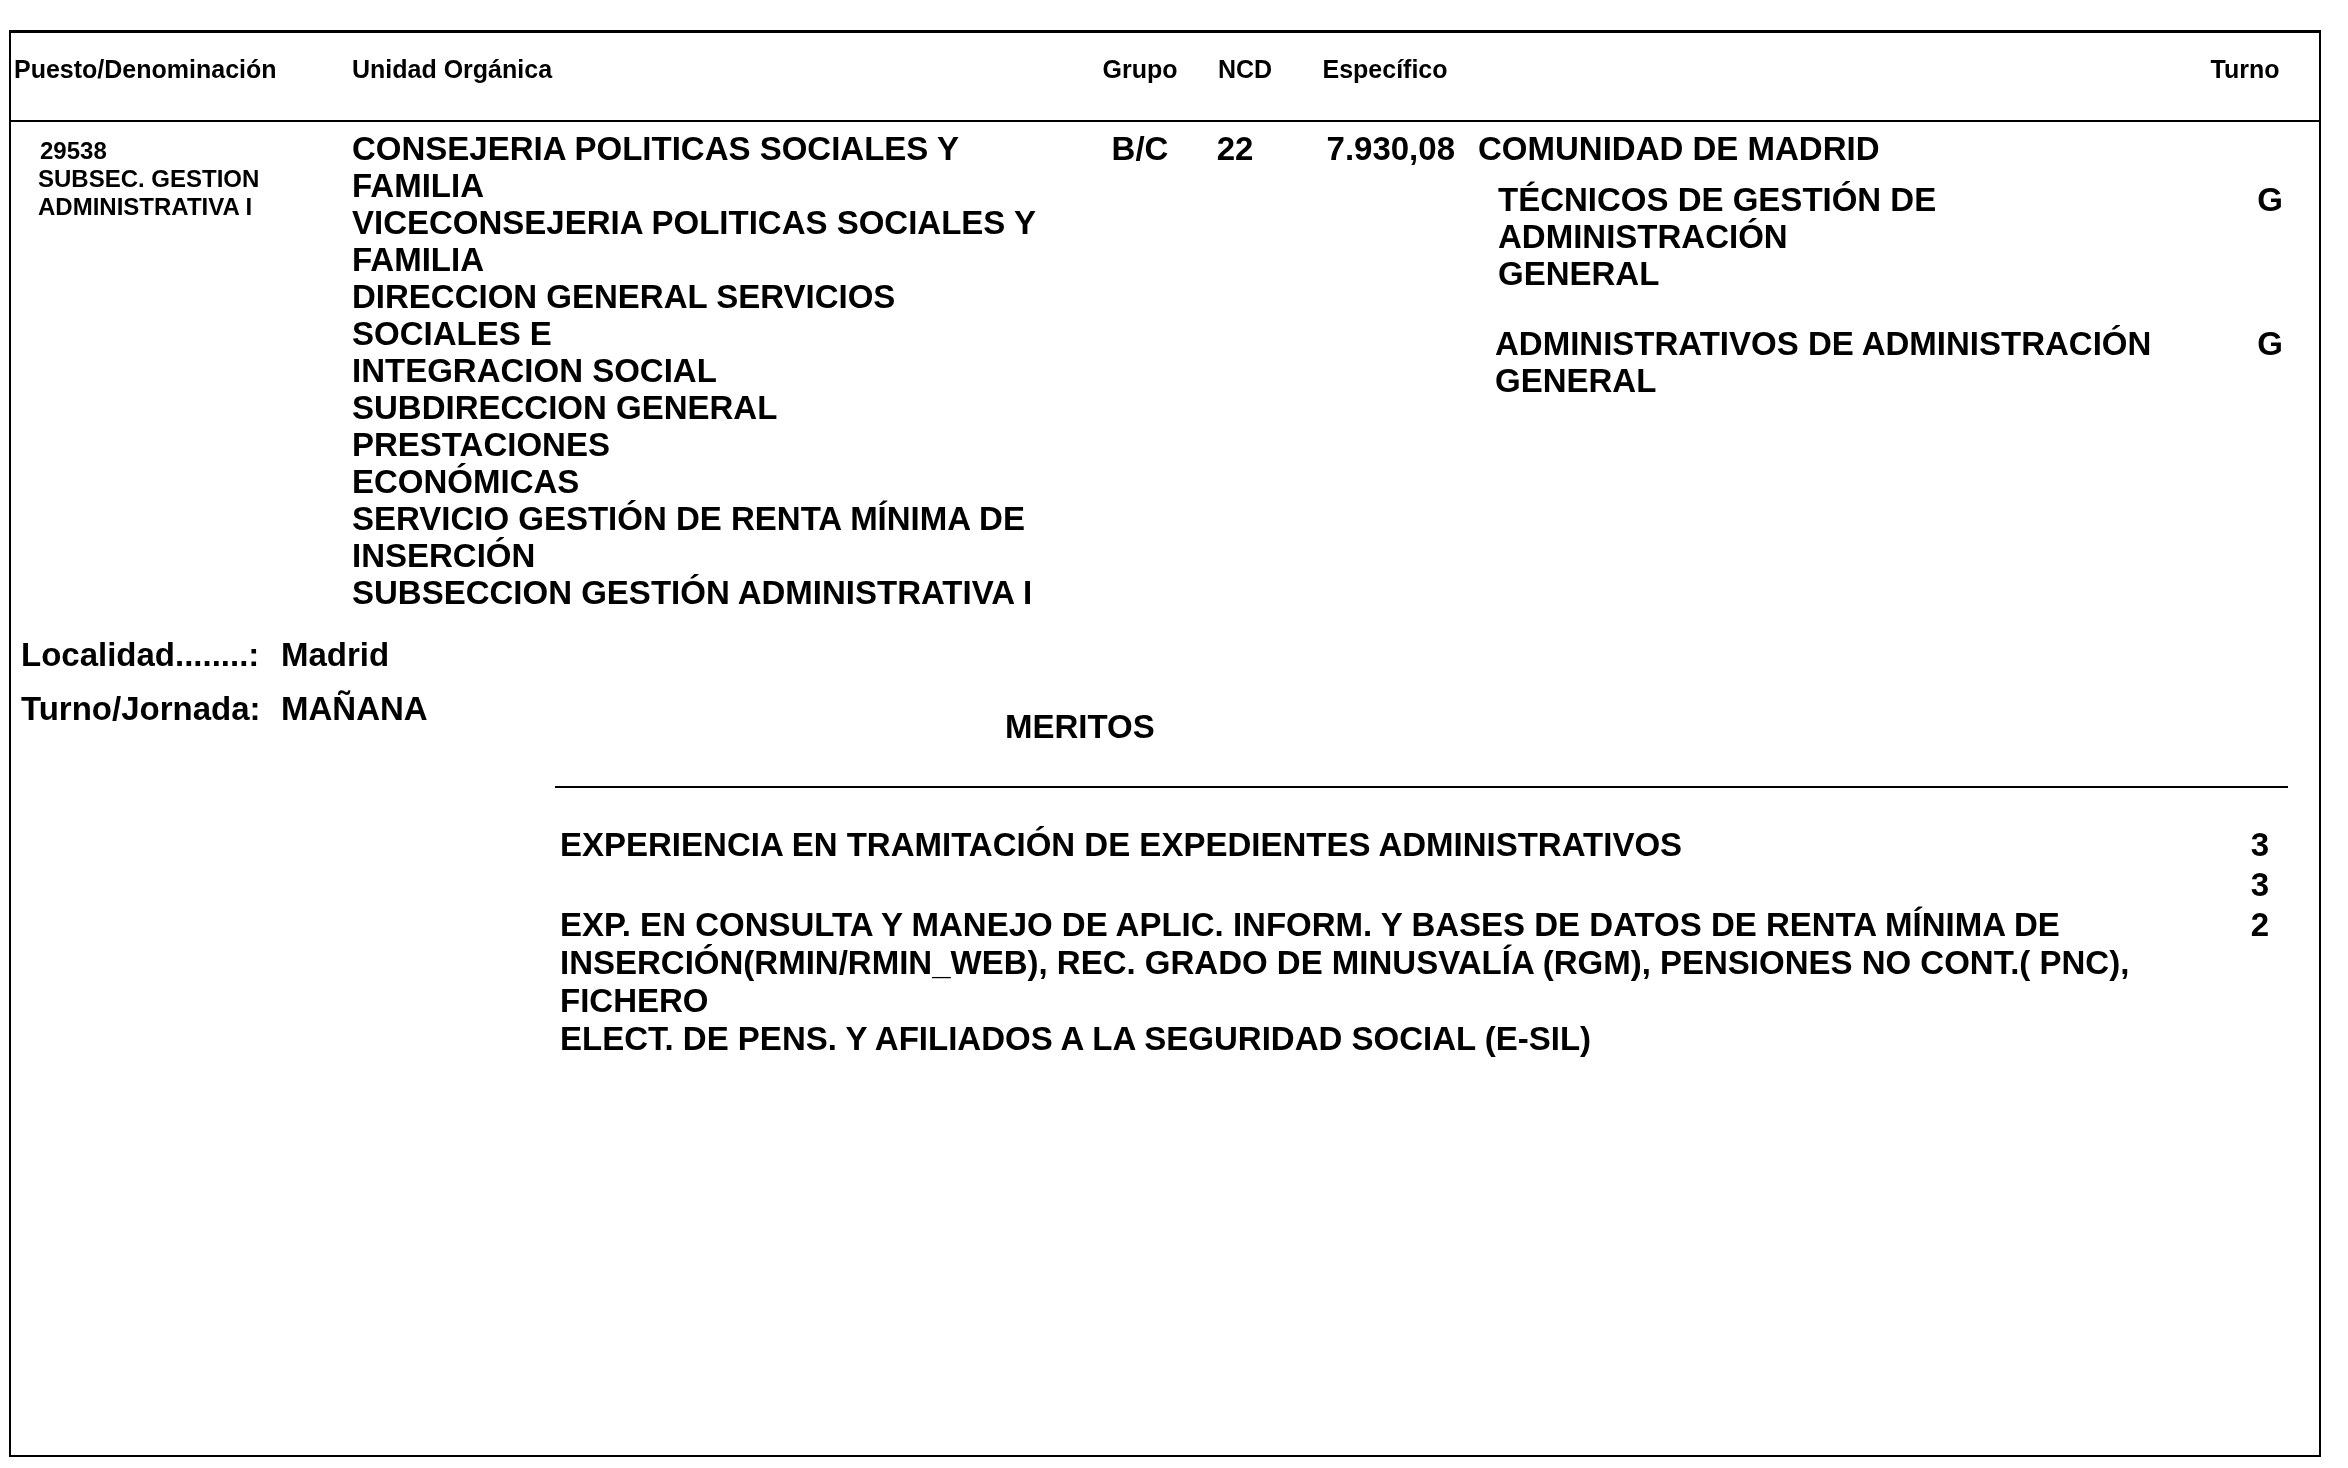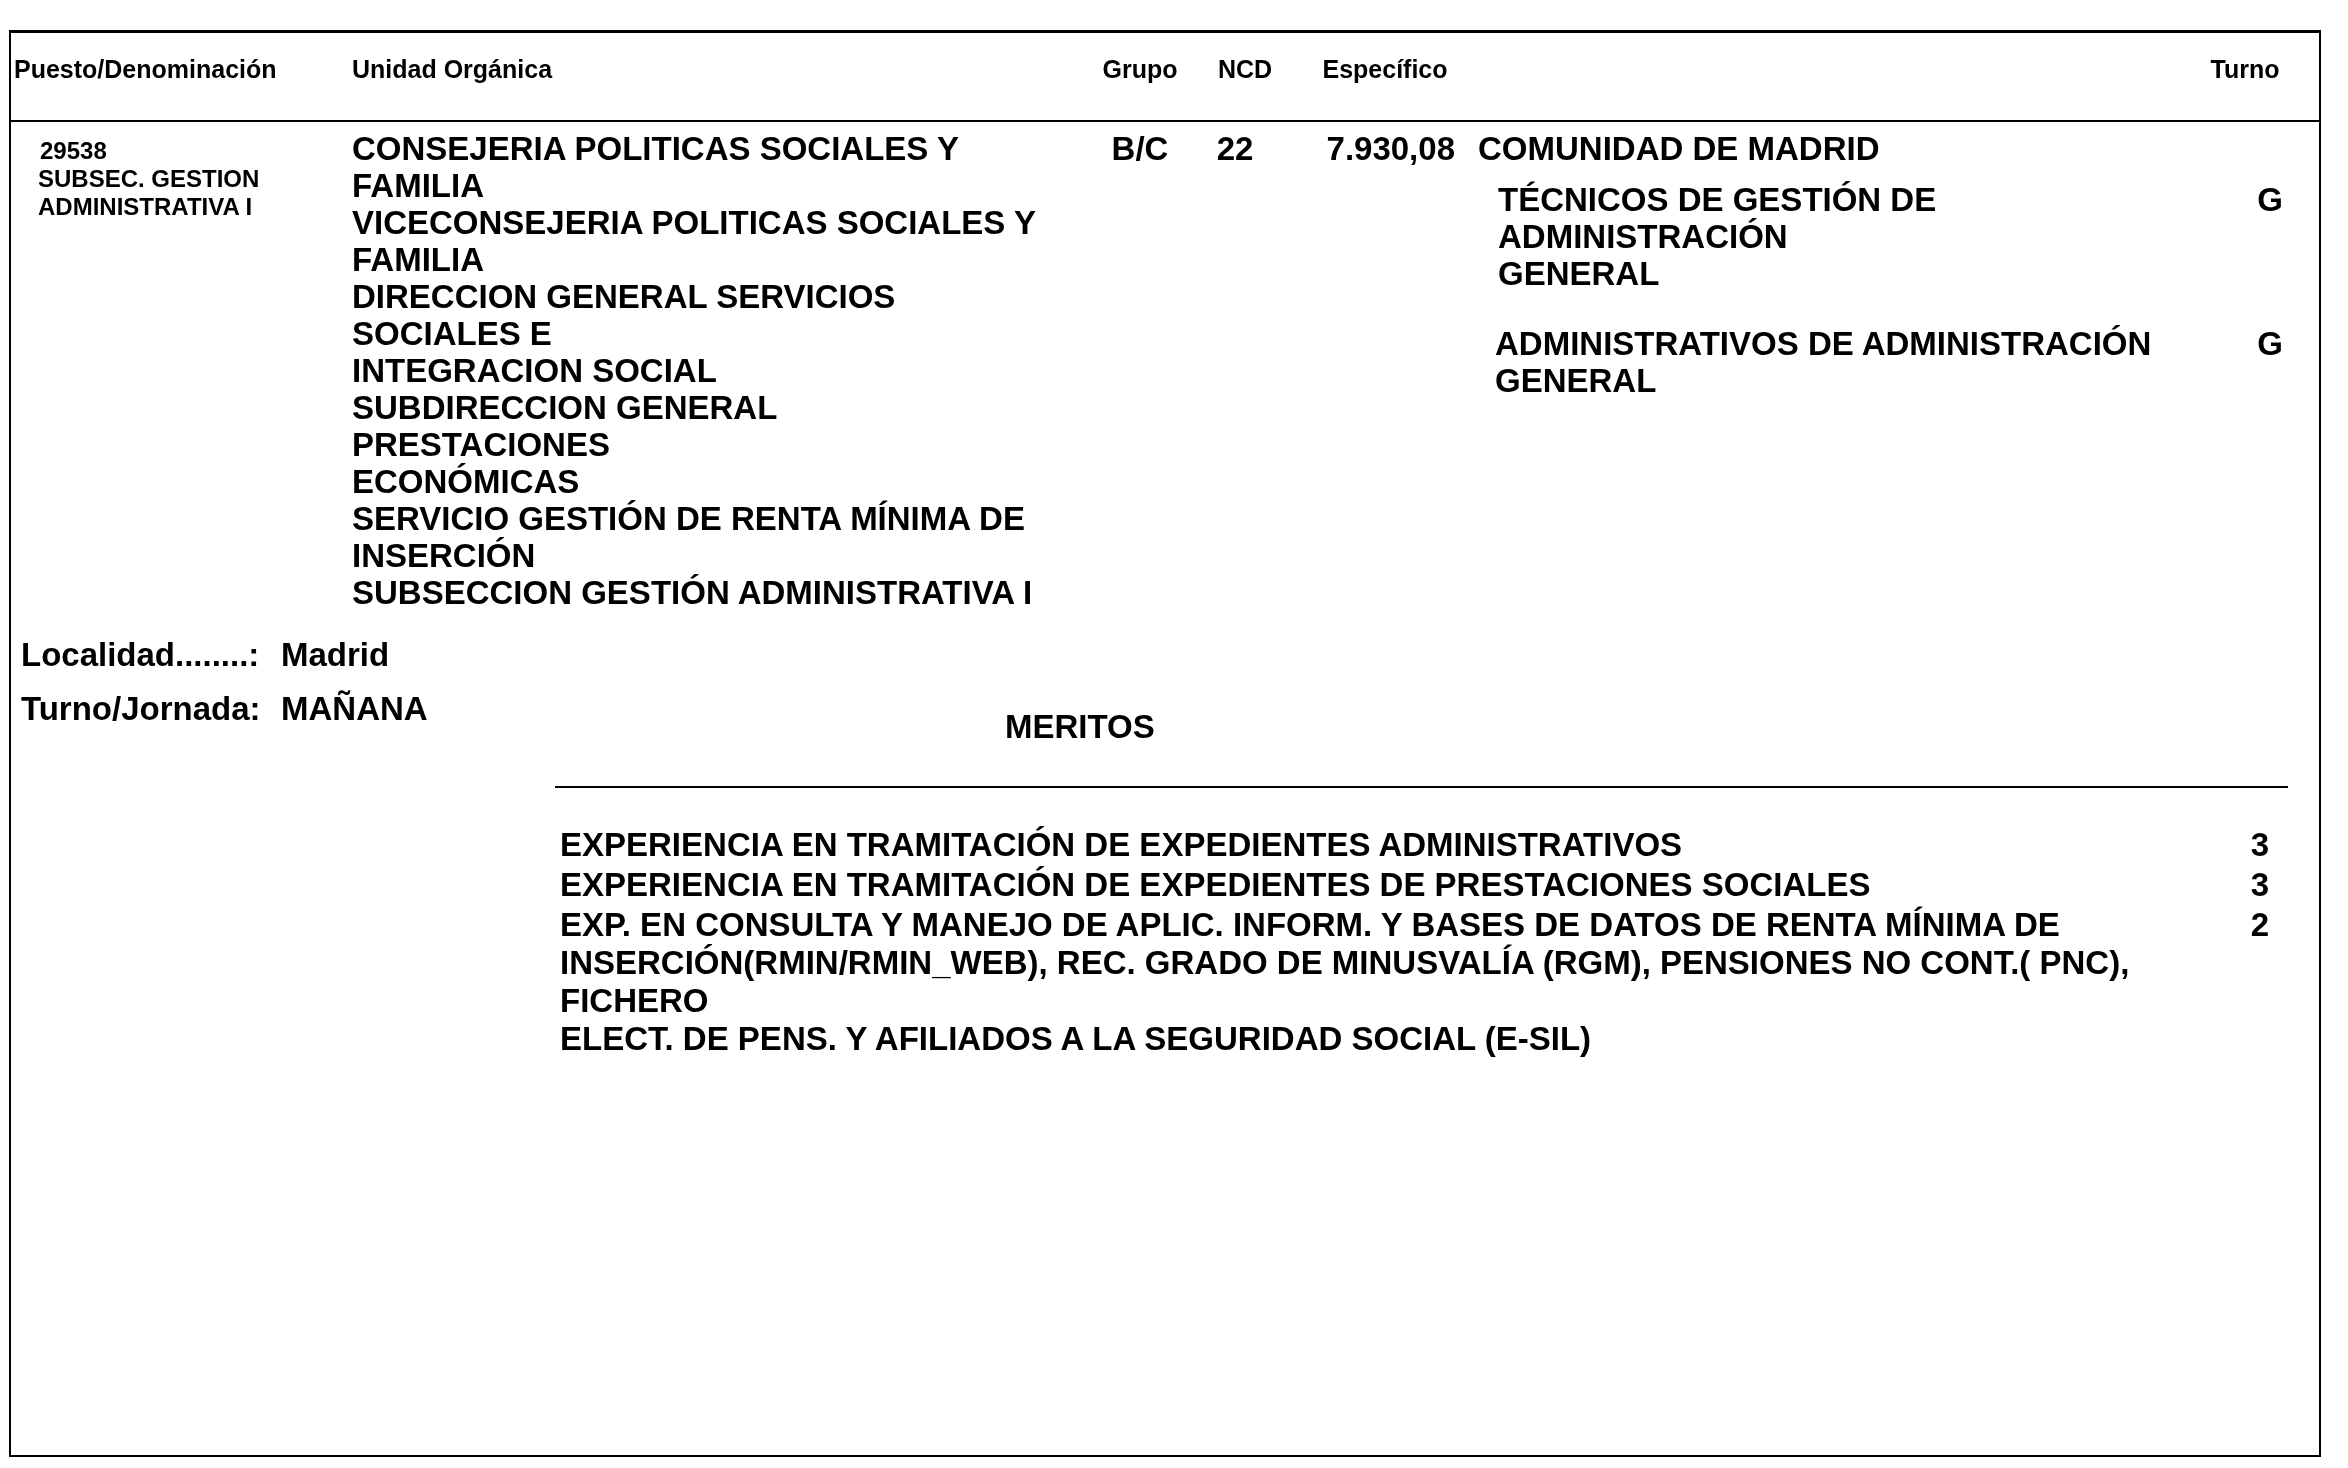--- a/index.html
+++ b/index.html
@@ -93,21 +93,20 @@
   <div class="abs t" style="left:281px; top:636px;">Madrid</div>
   <div class="abs t" style="left:21px; top:690px;">Turno/Jornada:</div>
   <div class="abs t" style="left:281px; top:690px;">MAÑANA</div>
 
   <div class="abs t" style="left:1005px; top:708px;">MERITOS</div>
   <div class="abs rule"></div>
 
   <div class="abs t" style="left:560px; top:826px; width:1640px; line-height:38px;">EXPERIENCIA EN TRAMITACIÓN DE EXPEDIENTES ADMINISTRATIVOS</div>
   <div class="abs t center" style="left:2240px; top:826px; width:40px;">3</div>
 
-  <div class="abs t" style="left:560px; top:866px; width:1640px; line-height:38px;">EXPERIENCIA EN TRAMITACIÓN DE EXPEDIENTES DE PRESTACIONES SOCIALES</div>
   <div class="abs t center" style="left:2240px; top:866px; width:40px;">3</div>
 
   <div class="abs t" style="left:560px; top:906px; width:1640px; line-height:38px;">EXP. EN CONSULTA Y MANEJO DE APLIC. INFORM. Y BASES DE DATOS DE RENTA MÍNIMA DE
 INSERCIÓN(RMIN/RMIN_WEB), REC. GRADO DE MINUSVALÍA (RGM), PENSIONES NO CONT.( PNC), FICHERO
 ELECT. DE PENS. Y AFILIADOS A LA SEGURIDAD SOCIAL (E-SIL)</div>
   <div class="abs t center" style="left:2240px; top:906px; width:40px;">2</div>
 
 </div>
 
 </body></html>

